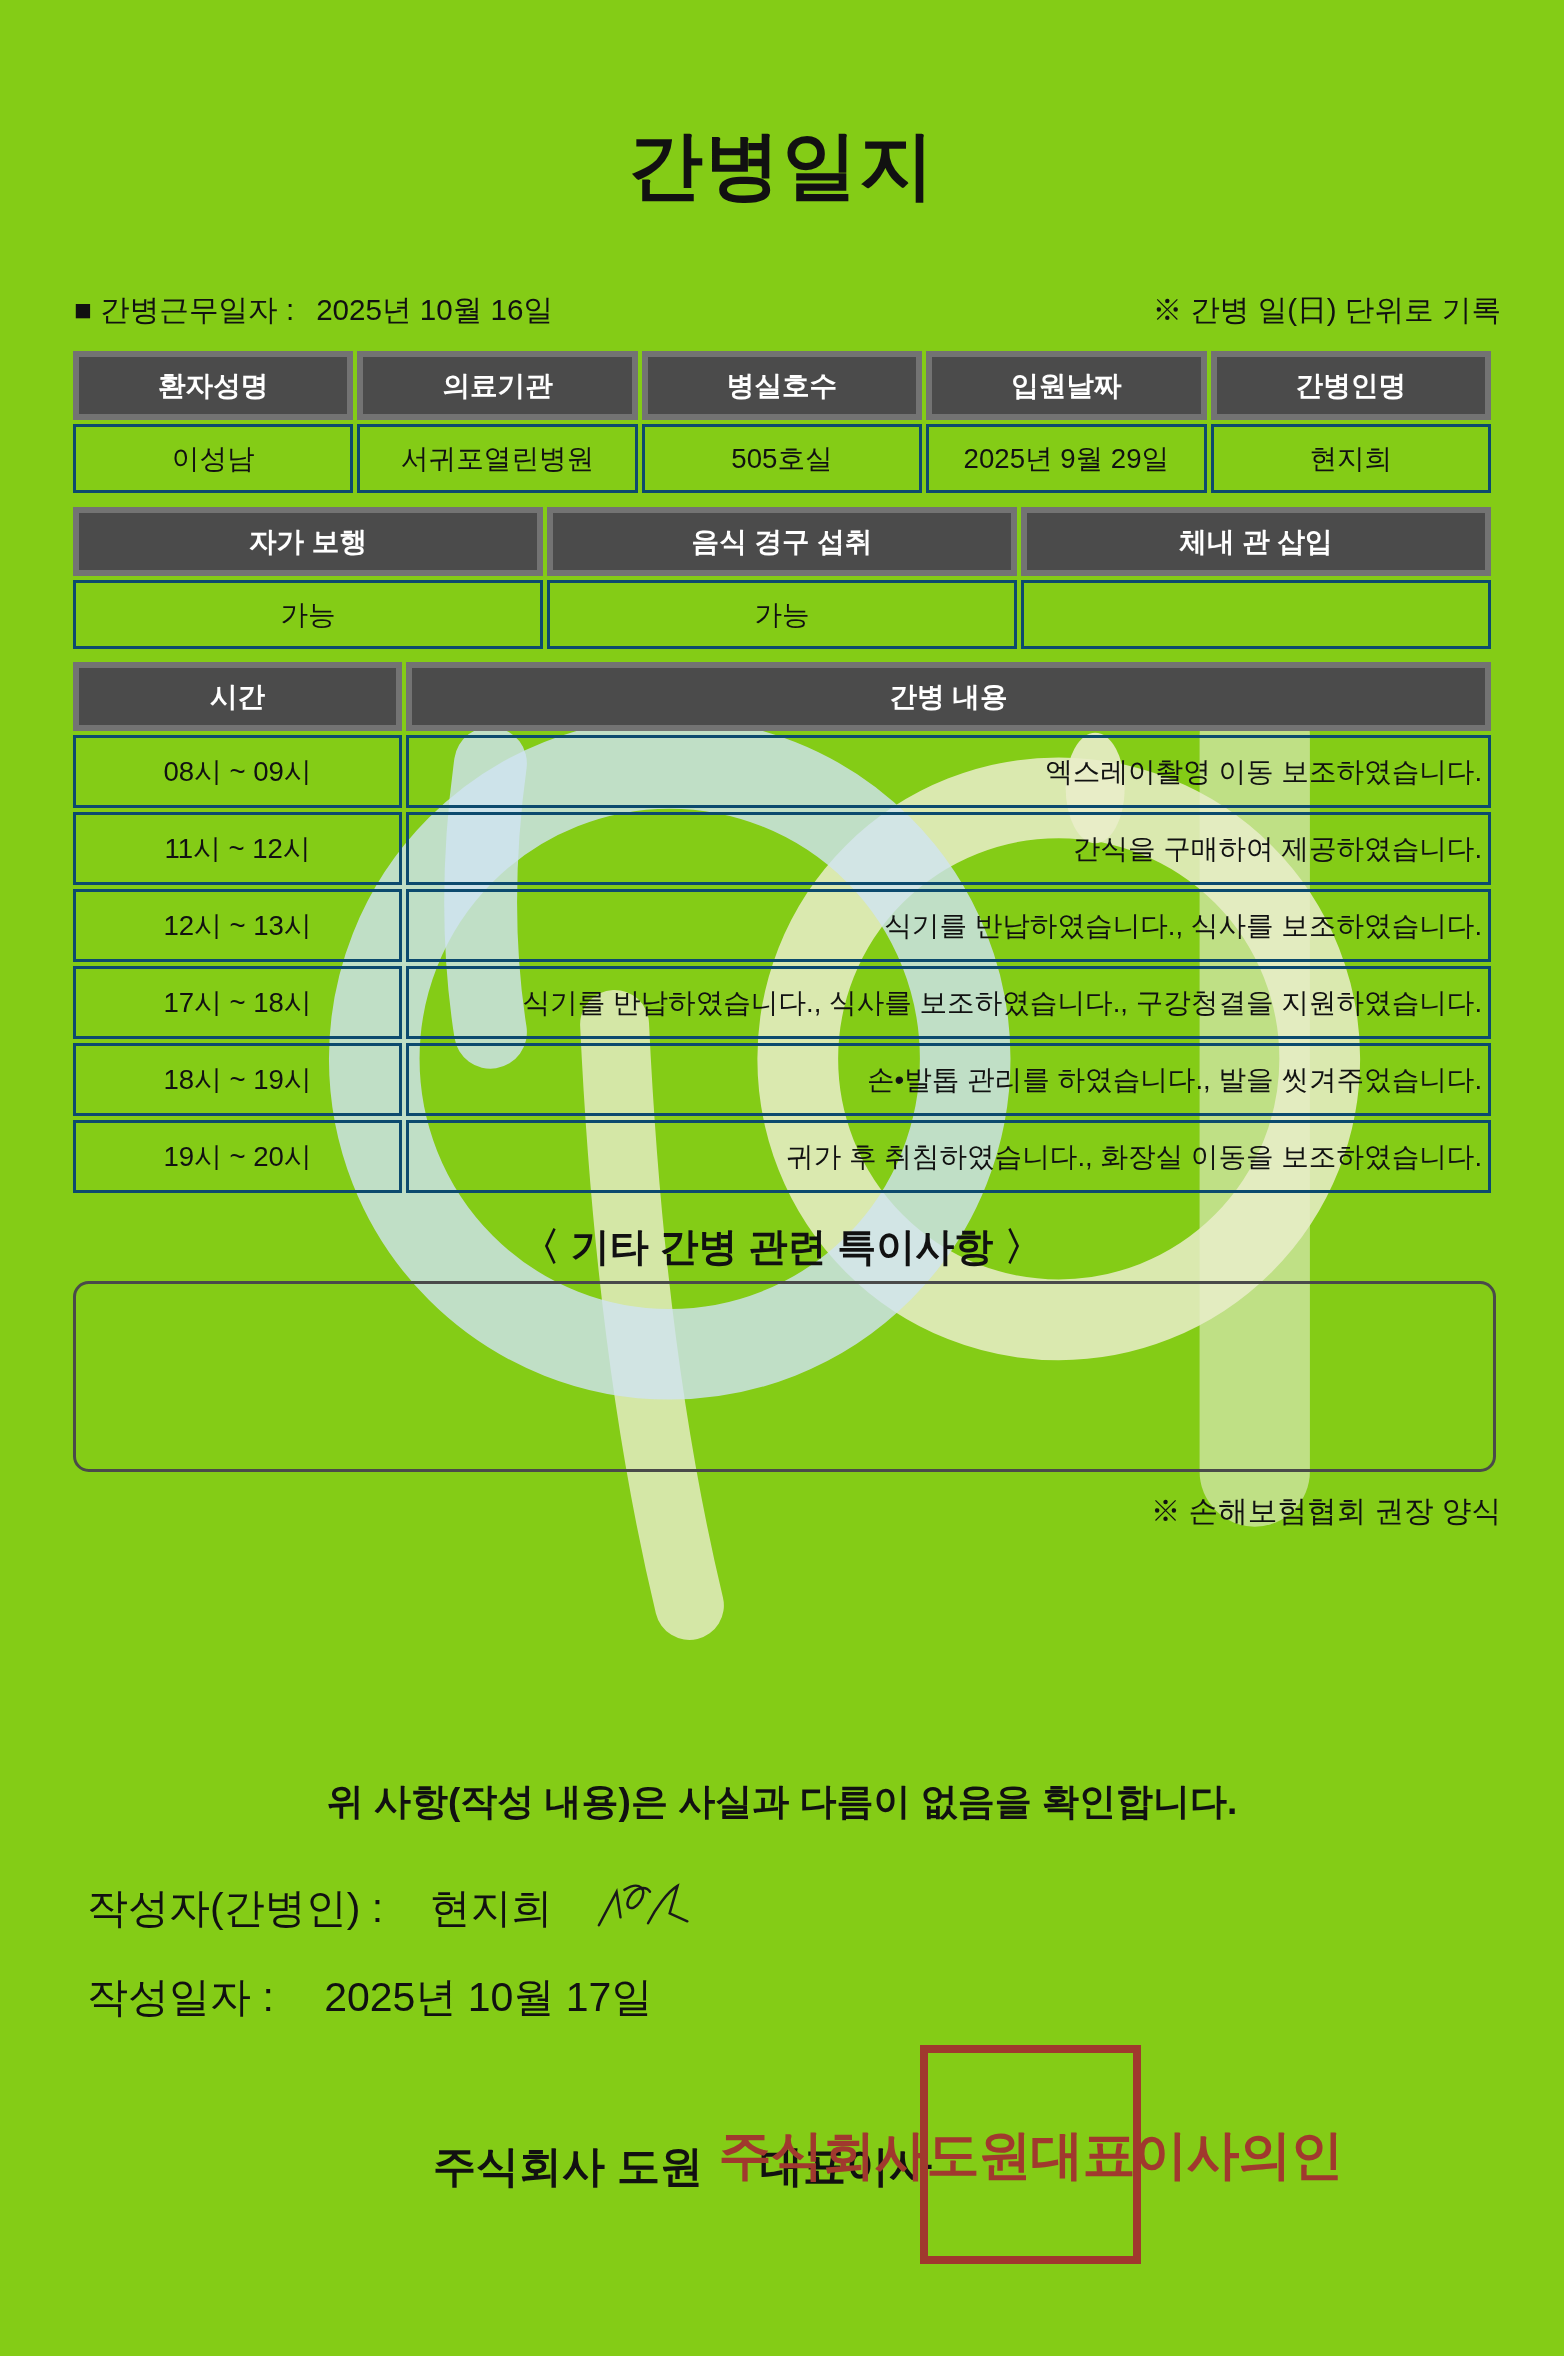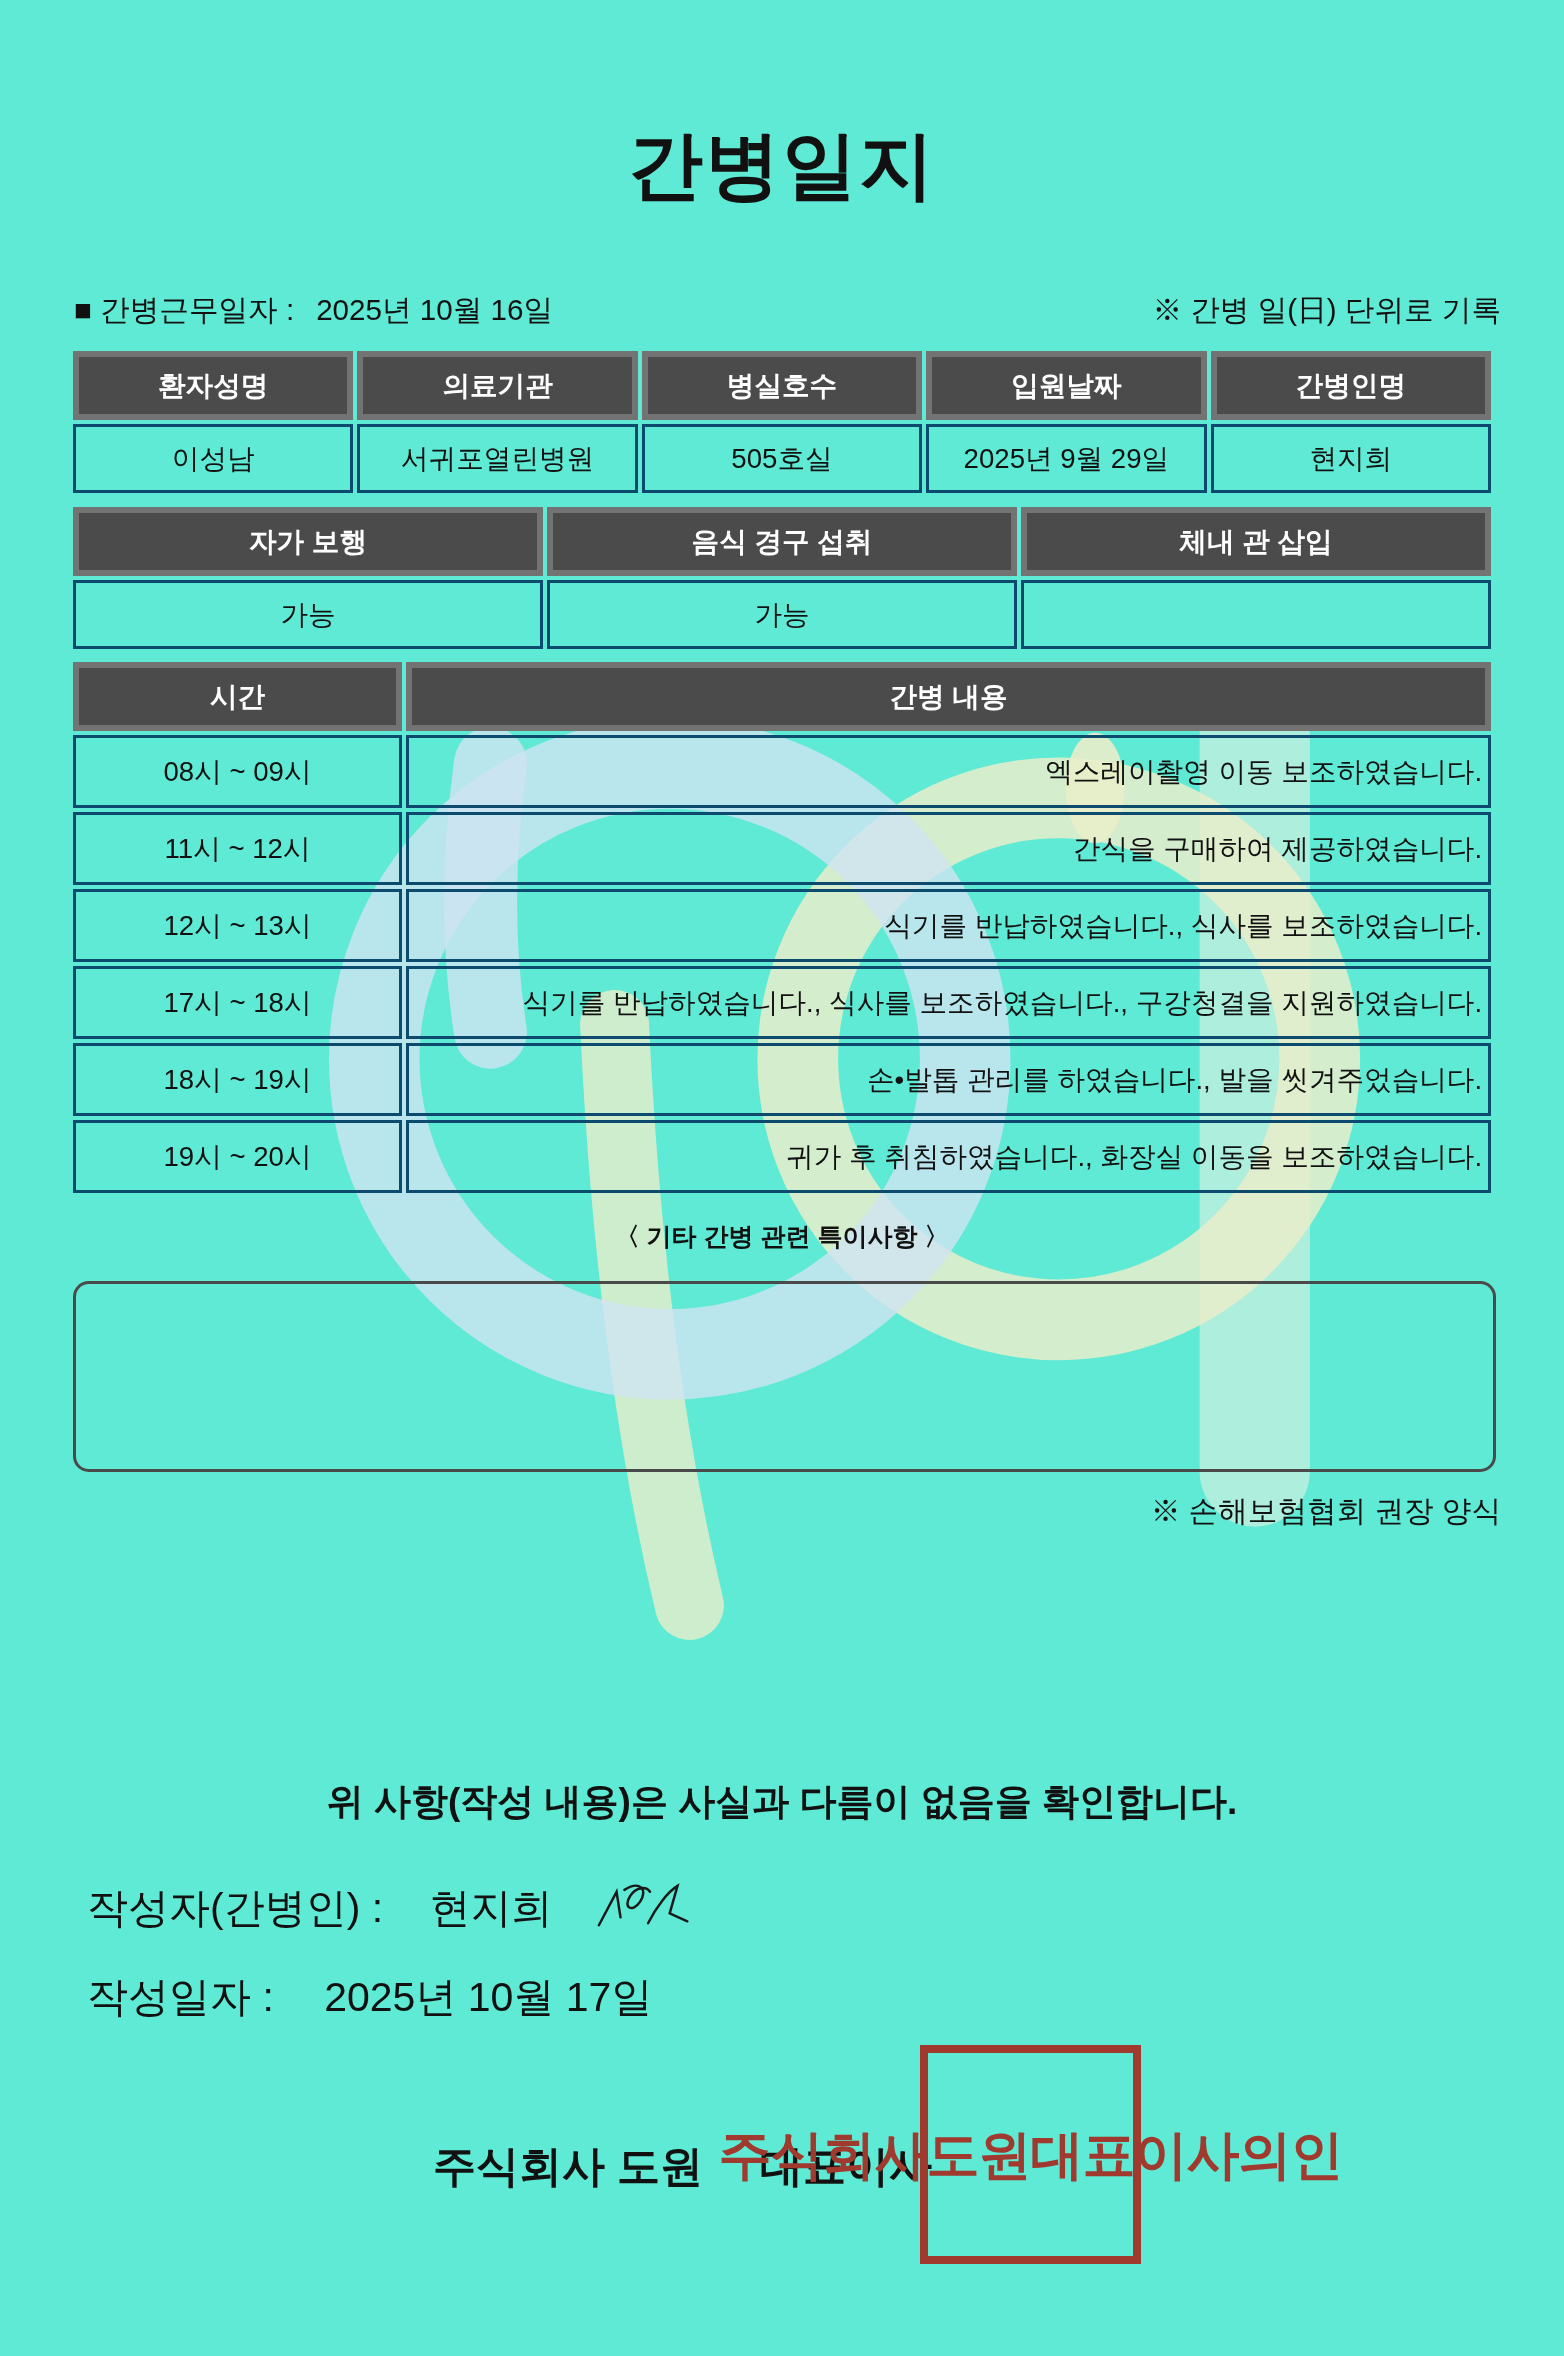--- a/index.html
+++ b/index.html
@@ -1,19 +1,19 @@
 <!DOCTYPE html>
 <html><head>
 <meta charset="utf-8">
 <style>
   html,body{margin:0;padding:0;background:#ffffff;}
   .page{
     position:relative;
     width:1564px;height:2356px;
-    background:#5eead4;
+    background:#84cc16;
     font-family:"Liberation Sans", sans-serif;
     color:#111;
     overflow:hidden;
   }
   .watermark{position:absolute;left:0;top:0;width:1564px;height:2356px;z-index:0;}
 
   .doc-title{
     position:absolute;top:116px;left:0;width:100%;
     text-align:center;font-size:75px;font-weight:bold;letter-spacing:2px;
     margin:0;z-index:1;
@@ -43,21 +43,21 @@
     font-size:27.6px;height:63px;text-align:center;vertical-align:middle;
     padding:0 5.9px;white-space:nowrap;overflow:hidden;
   }
   .t3 td.time-cell{height:67px;}
   .t3 td.content-cell{text-align:right;padding-left:19.7px;height:67px;}
   .col20{width:20%;}
   .col33{width:33.33%;}
 
   .notes-heading{
     position:absolute;top:1220px;left:0;width:100%;text-align:center;
-    font-size:25px;font-weight:bold;z-index:1;
+    font-size:39px;font-weight:bold;z-index:1;
   }
   .notes-box{
     position:absolute;top:1281px;left:73px;width:1417px;height:185px;
     border:3px solid #4a4a4a;border-radius:15.8px;background:transparent;z-index:1;
   }
   .recommend{
     position:absolute;top:1491px;right:63px;font-size:29.6px;z-index:1;
   }
   .confirmation{
     position:absolute;top:1777px;left:0;width:100%;text-align:center;

